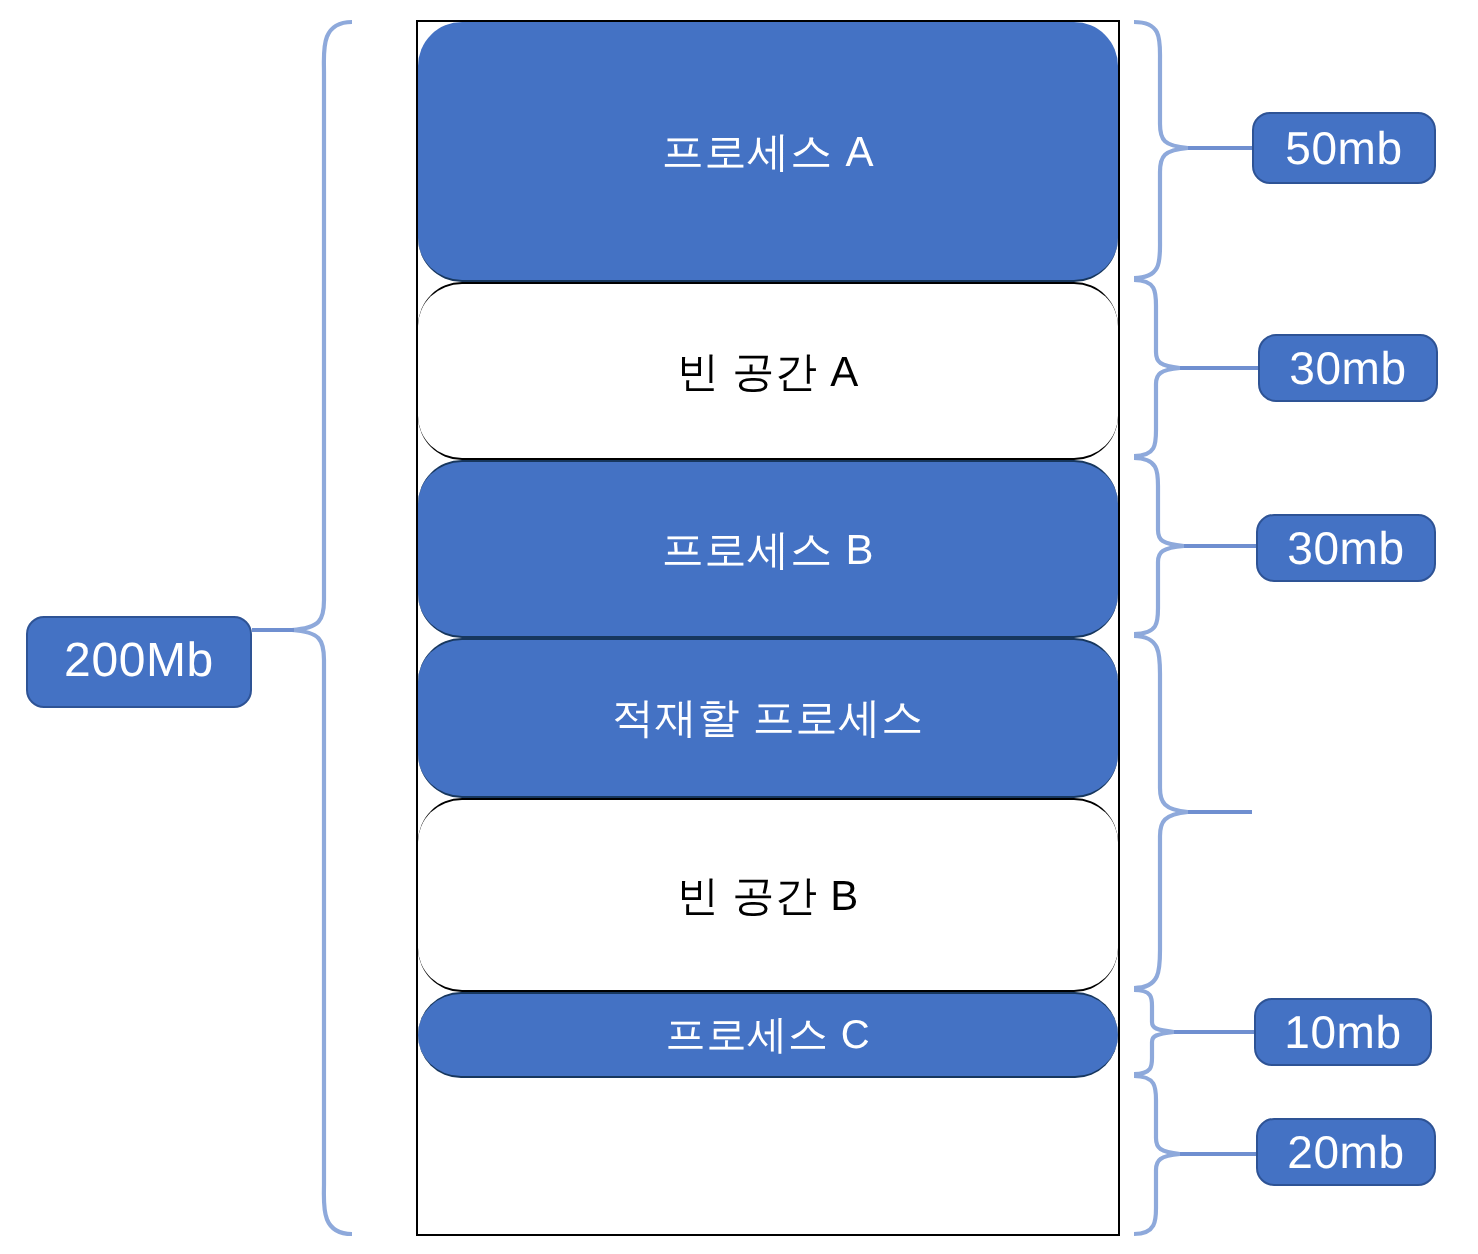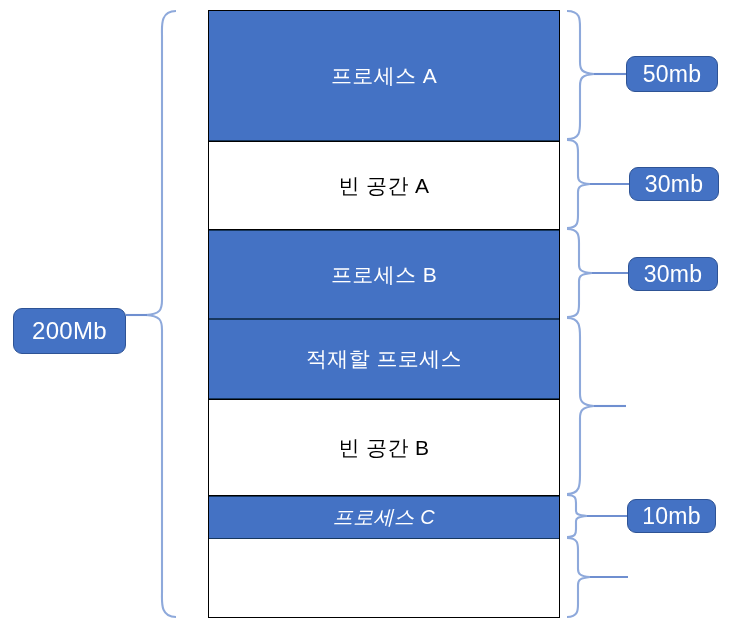--- a/index.html
+++ b/index.html
@@ -19,20 +19,21 @@
     border:1px solid #000000;
     box-sizing:border-box;
   }
   .mem-block{
     position:absolute;
     left:0;width:350px;
     box-sizing:border-box;
     display:flex;align-items:center;justify-content:center;
     font-size:21px;
     letter-spacing:.4px;
+    border-radius:22px;
   }
   .mem-block.used{
     background:#4472C4;
     color:#ffffff;
     border-top:1px solid #17375E;
     border-bottom:1px solid #17375E;
   }
   .mem-block.free{
     background:#ffffff;
     color:#000000;
@@ -97,21 +98,21 @@
     </div>
 
     <div class="mem-block used" style="top:308px;height:80px;text-align:right;">
       <span>적재할 프로세스</span>
     </div>
 
     <div class="mem-block free" style="top:388px;height:97px;">
       <span>빈 공간 B</span>
     </div>
 
-    <div class="mem-block used" style="top:485px;height:43px;font-size:20px;font-style:italic;">
+    <div class="mem-block used" style="top:485px;height:43px;font-size:20px;">
       <span>프로세스 C</span>
     </div>
 
 
   </div>
 
   <svg class="overlay">
 
     <path class="brace" d="M567,11
          C581,11 580,20 580,30
@@ -171,14 +172,15 @@
 
   <div class="pill" style="left:626px;top:56px;width:92px;height:36px;">50mb</div>
 
   <div class="pill" style="left:629px;top:167px;width:90px;height:34px;">30mb</div>
 
   <div class="pill" style="left:628px;top:257px;width:90px;height:34px;">30mb</div>
 
 
   <div class="pill" style="left:627px;top:499px;width:89px;height:34px;">10mb</div>
 
+  <div class="pill" style="left:628px;top:559px;width:90px;height:34px;">20mb</div>
 
 </div>
 
 </body></html>

